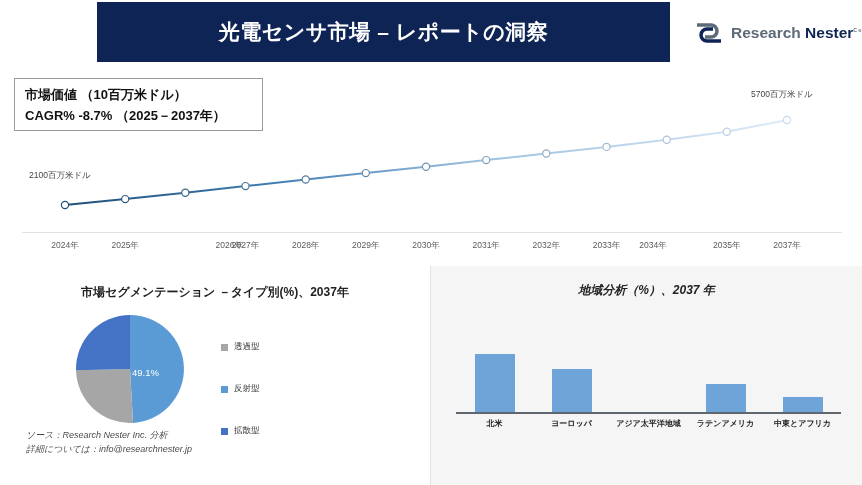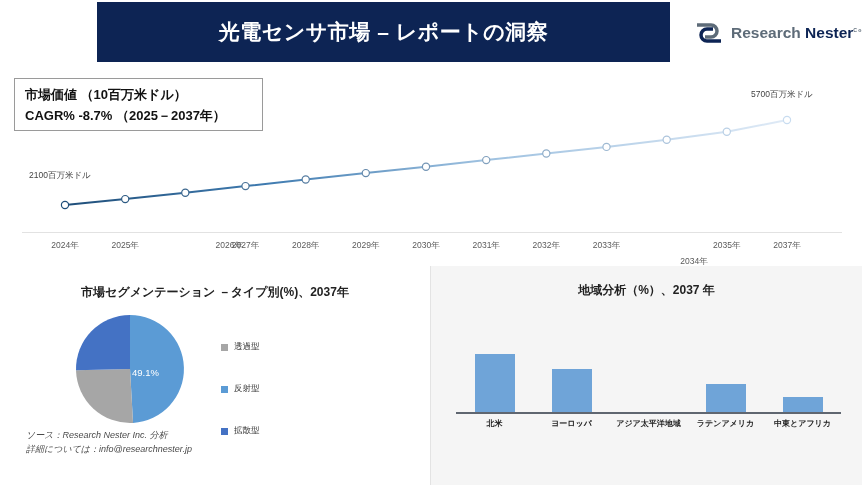--- a/index.html
+++ b/index.html
@@ -86,21 +86,21 @@
     font-size:9px;font-style:italic;color:#4a4a4a;line-height:14px;white-space:nowrap;
   }
 
   
   .bar-panel{
     position:absolute;left:430px;top:266px;width:432px;height:219px;
     background:#f5f5f5;border-left:1px solid #e3e3e3;box-sizing:border-box;
   }
   .bar-title{
     position:absolute;left:0;top:16px;width:431px;text-align:center;
-    font-size:12px;font-weight:700;color:#222;white-space:nowrap;
+    font-size:12px;font-weight:700;color:#222;white-space:nowrap;font-style:italic;
   }
   .bars-area{position:absolute;left:25px;top:48px;width:385px;height:98px;}
   .bar-col{
     position:absolute;bottom:0;width:77px;height:98px;
     display:flex;align-items:flex-end;justify-content:center;
   }
   .bar{width:40px;background:#6fa4d8;position:relative;}
   .bar-value{
     position:absolute;left:50%;transform:translateX(-50%);top:32px;
     font-size:8.5px;color:#fff;white-space:nowrap;
@@ -174,21 +174,21 @@
       <div class="year" style="left: 43px;">2024年</div>
       <div class="year" style="left: 103.167px;">2025年</div>
       <div class="year" style="left: 163.333px; margin-left: 44px;">2026年</div>
       <div class="year" style="left: 223.5px;">2027年</div>
       <div class="year" style="left: 283.667px;">2028年</div>
       <div class="year" style="left: 343.833px;">2029年</div>
       <div class="year" style="left: 404px;">2030年</div>
       <div class="year" style="left: 464.167px;">2031年</div>
       <div class="year" style="left: 524.333px;">2032年</div>
       <div class="year" style="left: 584.5px;">2033年</div>
-      <div class="year" style="left: 672px; margin-top: 16px;">2034年</div>
+      <div class="year" style="left: 631px;">2034年</div>
       <div class="year" style="left: 704.833px;">2035年</div>
       <div class="year" style="left: 765px;">2037年</div>
     </div>
 
   <div class="pie-panel">
     <div class="pie-title">市場セグメンテーション －タイプ別(%)、2037年</div>
 
     <div class="pie-holder">
       <svg width="140" height="110" viewBox="0 0 140 110">
         <g id="pie-slices" transform="translate(70,55)">

